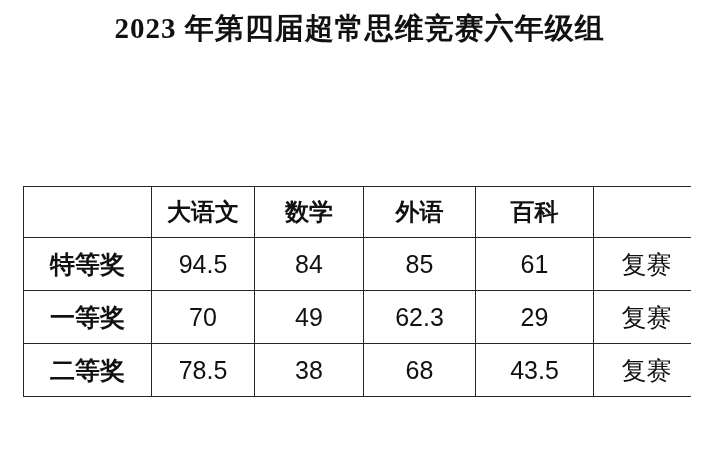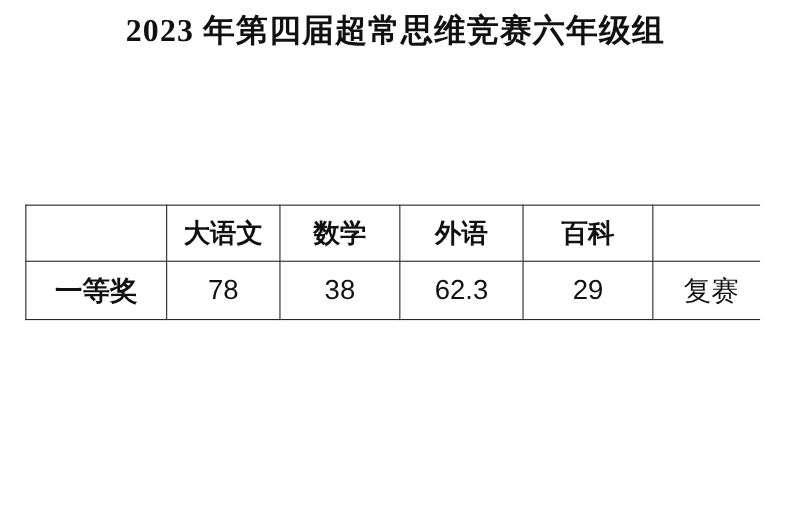--- a/index.html
+++ b/index.html
@@ -113,23 +113,39 @@
         <th></th>
         <th>大语文</th>
         <th>数学</th>
         <th>外语</th>
         <th>百科</th>
         <th></th>
       </tr>
     </thead>
     <tbody>
       <tr>
+        <td class="row-label">特等奖</td>
+        <td class="score-cell">94.5</td>
+        <td class="score-cell">84</td>
+        <td class="score-cell">85</td>
+        <td class="score-cell">61</td>
+        <td class="stage-cell">复赛</td>
+      </tr>
+      <tr>
         <td class="row-label">一等奖</td>
-        <td class="score-cell">78</td>
-        <td class="score-cell">38</td>
+        <td class="score-cell">70</td>
+        <td class="score-cell">49</td>
         <td class="score-cell">62.3</td>
         <td class="score-cell">29</td>
+        <td class="stage-cell">复赛</td>
+      </tr>
+      <tr>
+        <td class="row-label">二等奖</td>
+        <td class="score-cell">78.5</td>
+        <td class="score-cell">38</td>
+        <td class="score-cell">68</td>
+        <td class="score-cell">43.5</td>
         <td class="stage-cell">复赛</td>
       </tr>
     </tbody>
   </table>
 
 </div>
 
 </body></html>

